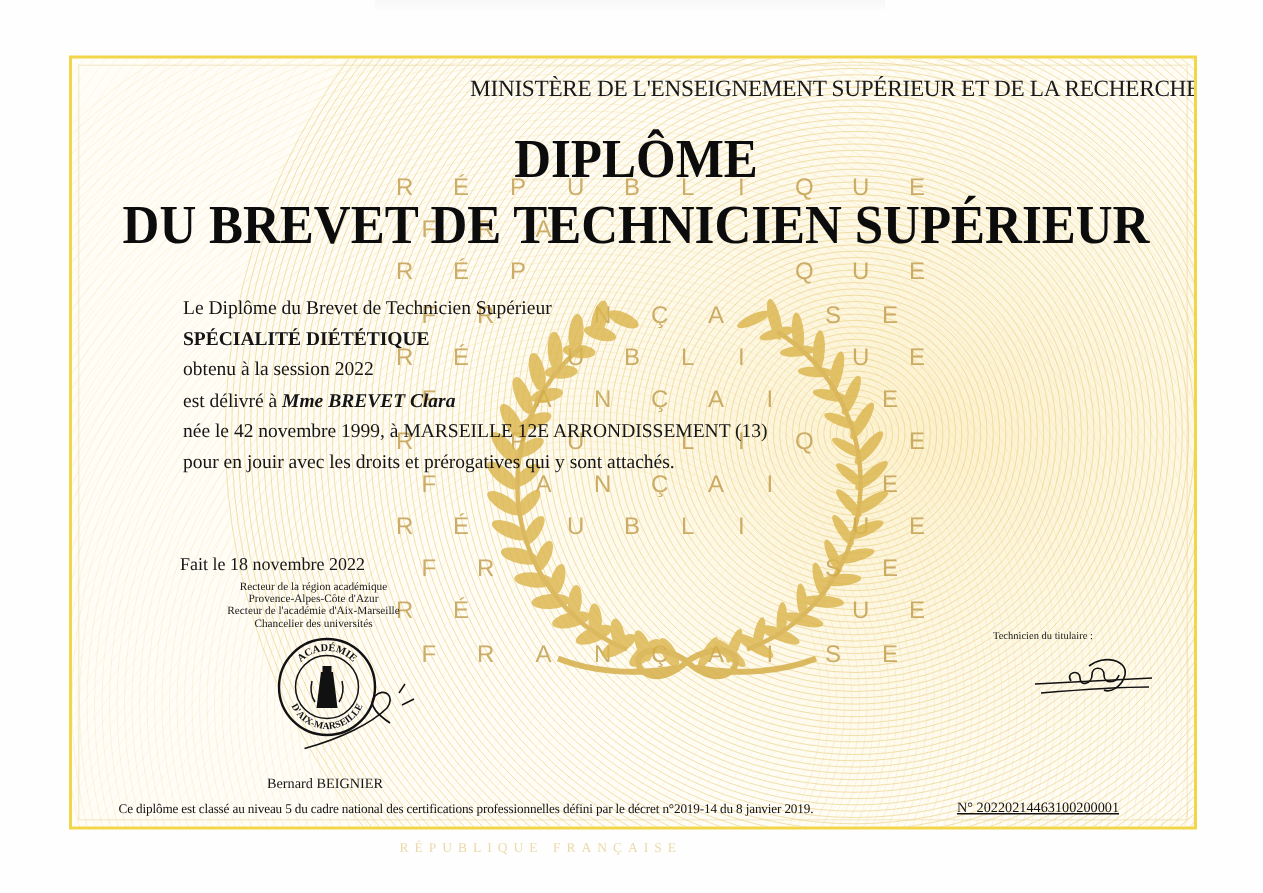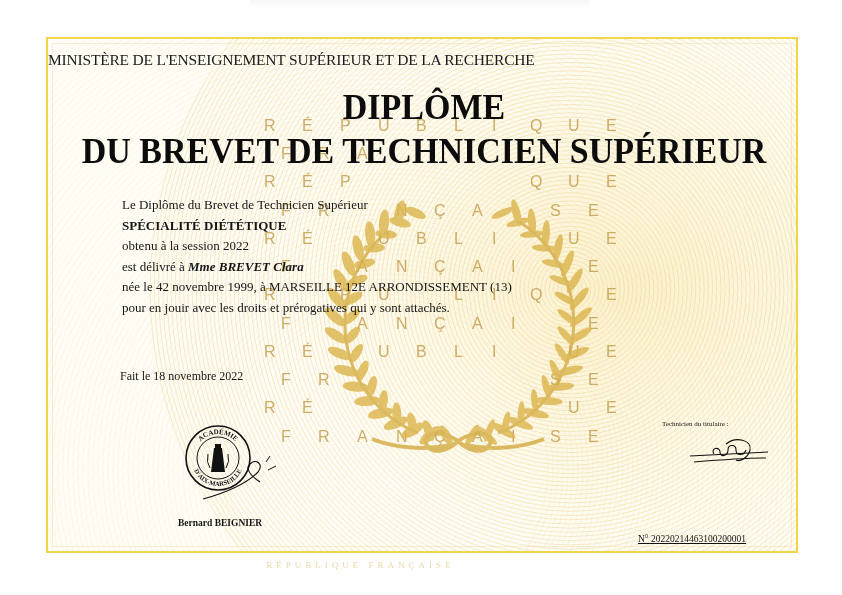--- a/index.html
+++ b/index.html
@@ -30,21 +30,21 @@
   }
 
   .watermark-row {
     position: absolute; left: 0; width: 752px; height: 20px;
     font-family: "Liberation Sans", "DejaVu Sans", sans-serif;
     font-size: 16px; color: #c4a052; opacity: 0.85;
   }
   .watermark-row span { position: absolute; top: 0; }
 
   .ministry {
-    position: absolute; left: 0; top: 12px; width: 752px; text-align: left;
+    position: absolute; left: 0; top: 12px; width: 752px; text-align: right;
     font-size: 15.5px; letter-spacing: -0.2px; color: #1a1a1a;
   }
   .title1 {
     position: absolute; left: 0; top: 49px; width: 752px; text-align: center;
     font-size: 34px; font-weight: bold; color: #0c0c0c; transform: scaleY(1.08);
   }
   .title2 {
     position: absolute; left: 0; top: 93px; width: 752px; text-align: center;
     font-size: 34px; font-weight: bold; color: #0c0c0c; transform: scaleY(1.08);
   }
@@ -55,21 +55,21 @@
   .holder { font-weight: bold; font-style: italic; }
 
   .done-date { position: absolute; left: 72px; top: 330px; font-size: 12px; color: #151515; }
   .rector-block {
     position: absolute; left: 96px; top: 348px; width: 130px; text-align: center;
     font-size: 7.5px; line-height: 8.2px; color: #1a1a1a;
   }
 
   .seal { position: absolute; left: 136px; top: 385px; width: 68px; height: 68px; }
   .rector-sig { position: absolute; left: 150px; top: 405px; width: 90px; height: 60px; }
-  .rector-name { position: absolute; left: 130px; top: 479px; font-size: 9.5px; color: #151515; font-weight: bold; }
+  .rector-name { position: absolute; left: 130px; top: 479px; font-size: 9.5px; color: #151515; }
 
   .holder-sig-label { position: absolute; left: 614px; top: 381px; font-size: 7px; color: #151515; }
   .holder-sig { position: absolute; left: 640px; top: 393px; width: 85px; height: 38px; }
 
   .footer-note { position: absolute; left: 31px; top: 495px; font-size: 8.8px; color: #111; white-space: nowrap; letter-spacing: -0.1px; }
   .serial { position: absolute; left: 590px; top: 495px; font-size: 9.5px; color: #111; white-space: nowrap; text-decoration: underline; }
 
   .wreath { position: absolute; left: 240px; top: 130px; width: 340px; height: 300px; pointer-events: none; }
 
   .bottom-watermark {
@@ -461,20 +461,26 @@
     <div class="body-text">
       <div class="line">Le Diplôme du Brevet de Technicien Supérieur</div>
       <div class="line specialty">SPÉCIALITÉ DIÉTÉTIQUE</div>
       <div class="line">obtenu à la session 2022</div>
       <div class="line"><span>est délivré à </span><span class="holder">Mme BREVET Clara</span></div>
       <div class="line">née le 42 novembre 1999, à MARSEILLE 12E  ARRONDISSEMENT (13)</div>
       <div class="line">pour en jouir avec les droits et prérogatives qui y sont attachés.</div>
     </div>
 
     <div class="done-date">Fait le 18 novembre 2022</div>
+    <div class="rector-block">
+      <div>Recteur de la région académique</div>
+      <div>Provence-Alpes-Côte d'Azur</div>
+      <div>Recteur de l'académie d'Aix-Marseille</div>
+      <div>Chancelier des universités</div>
+    </div>
 
     <svg class="seal" viewBox="0 0 68 68">
       <defs>
         <path id="sealTop" d="M 10 34 A 24 24 0 0 1 58 34"></path>
         <path id="sealBot" d="M 8 36 A 26 26 0 0 0 60 36"></path>
       </defs>
       <circle cx="34" cy="34" r="32" fill="none" stroke="#111" stroke-width="1.6"></circle>
       <circle cx="34" cy="34" r="21" fill="none" stroke="#111" stroke-width="1"></circle>
       <text font-size="7" font-family="Liberation Serif, serif" font-weight="bold" fill="#111"><textPath href="#sealTop" startOffset="50%" text-anchor="middle">ACADÉMIE</textPath></text>
       <text font-size="6.5" font-family="Liberation Serif, serif" font-weight="bold" fill="#111"><textPath href="#sealBot" startOffset="50%" text-anchor="middle">D'AIX-MARSEILLE</textPath></text>
@@ -486,17 +492,18 @@
       <path d="M68 18 l4 -6 M70 26 l8 -4" stroke="#111" stroke-width="1"></path>
     </svg>
     <div class="rector-name">Bernard BEIGNIER</div>
 
     <div class="holder-sig-label">Technicien du titulaire :</div>
     <svg class="holder-sig" viewBox="0 0 85 38">
       <path d="M2 24 L 80 20 M6 30 C 30 28, 55 26, 78 26" fill="none" stroke="#111" stroke-width="1.1"></path>
       <path d="M26 22 c -4 -6 6 -8 6 -2 c 0 6 8 4 8 -2 c 0 -6 8 -6 8 0 c 0 6 8 6 10 0 M38 12 c 10 -8 26 -4 24 6 c -2 8 -10 12 -14 10" fill="none" stroke="#111" stroke-width="1.1"></path>
     </svg>
 
+    <div class="footer-note">Ce diplôme est classé au niveau 5 du cadre national des certifications professionnelles défini par le décret n°2019-14 du 8 janvier 2019.</div>
     <div class="serial">N° 20220214463100200001</div>
   </div>
 
   <div class="bottom-watermark">RÉPUBLIQUE FRANÇAISE</div>
 </div>
 
 </body></html>

